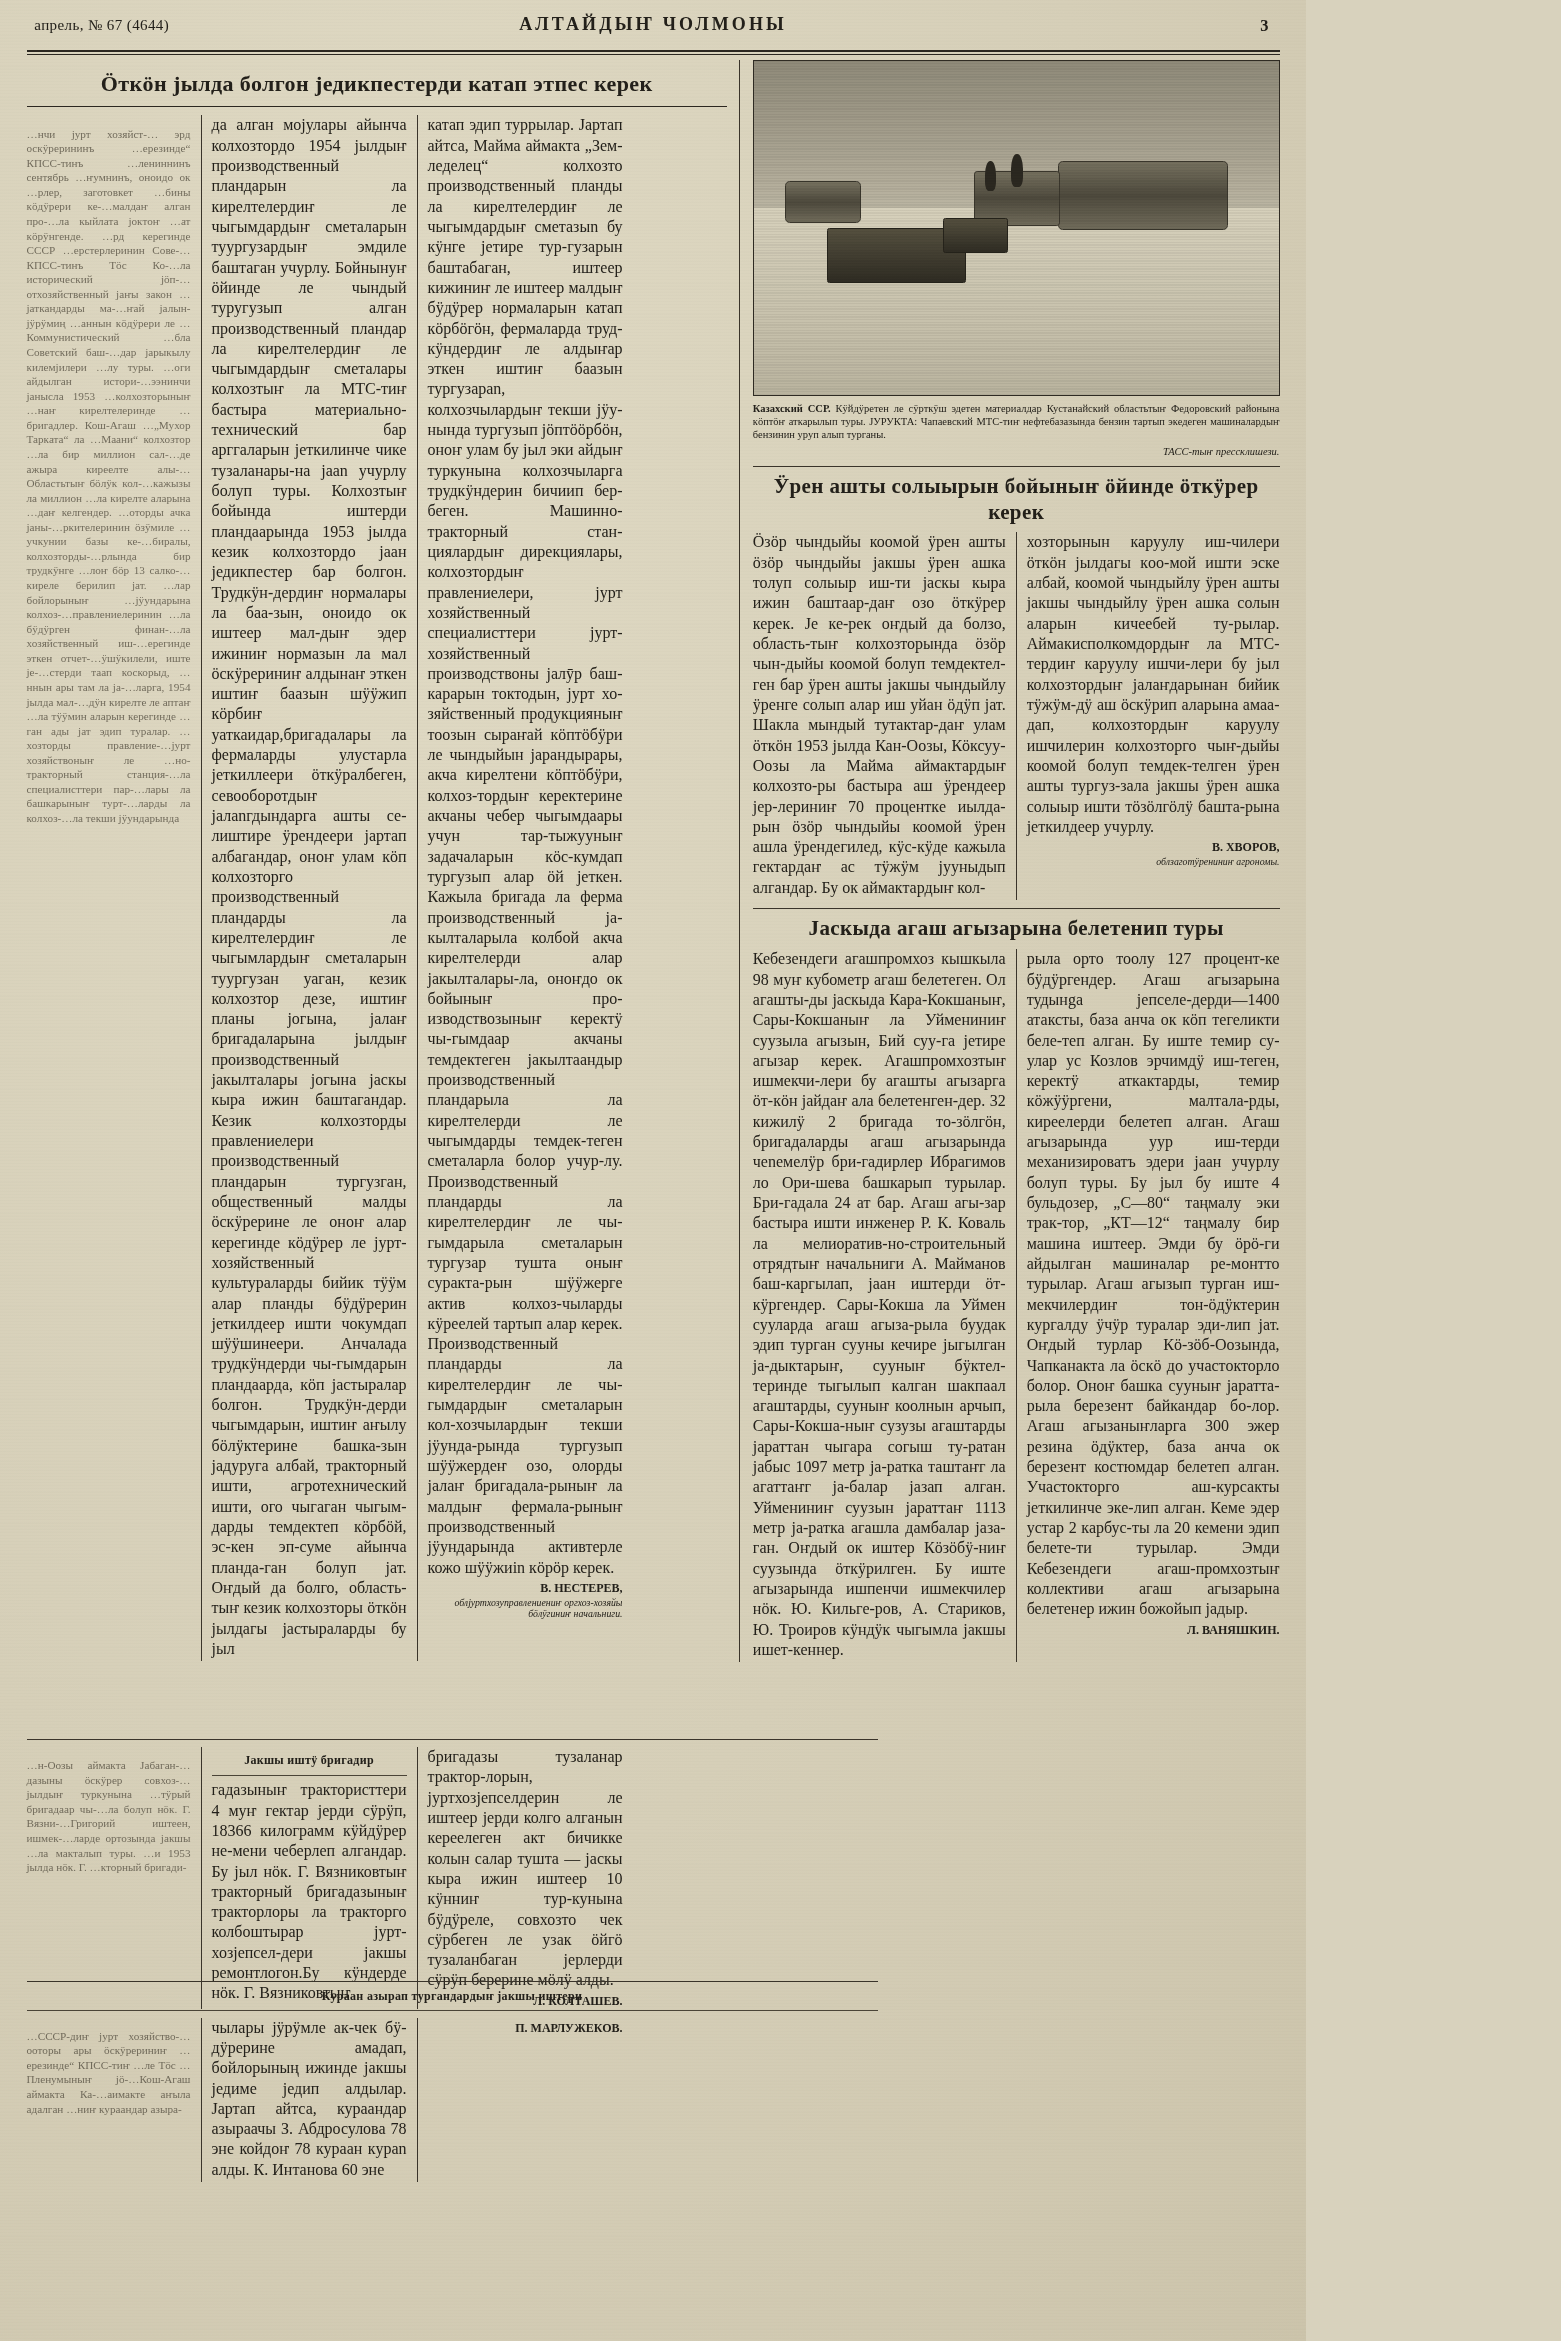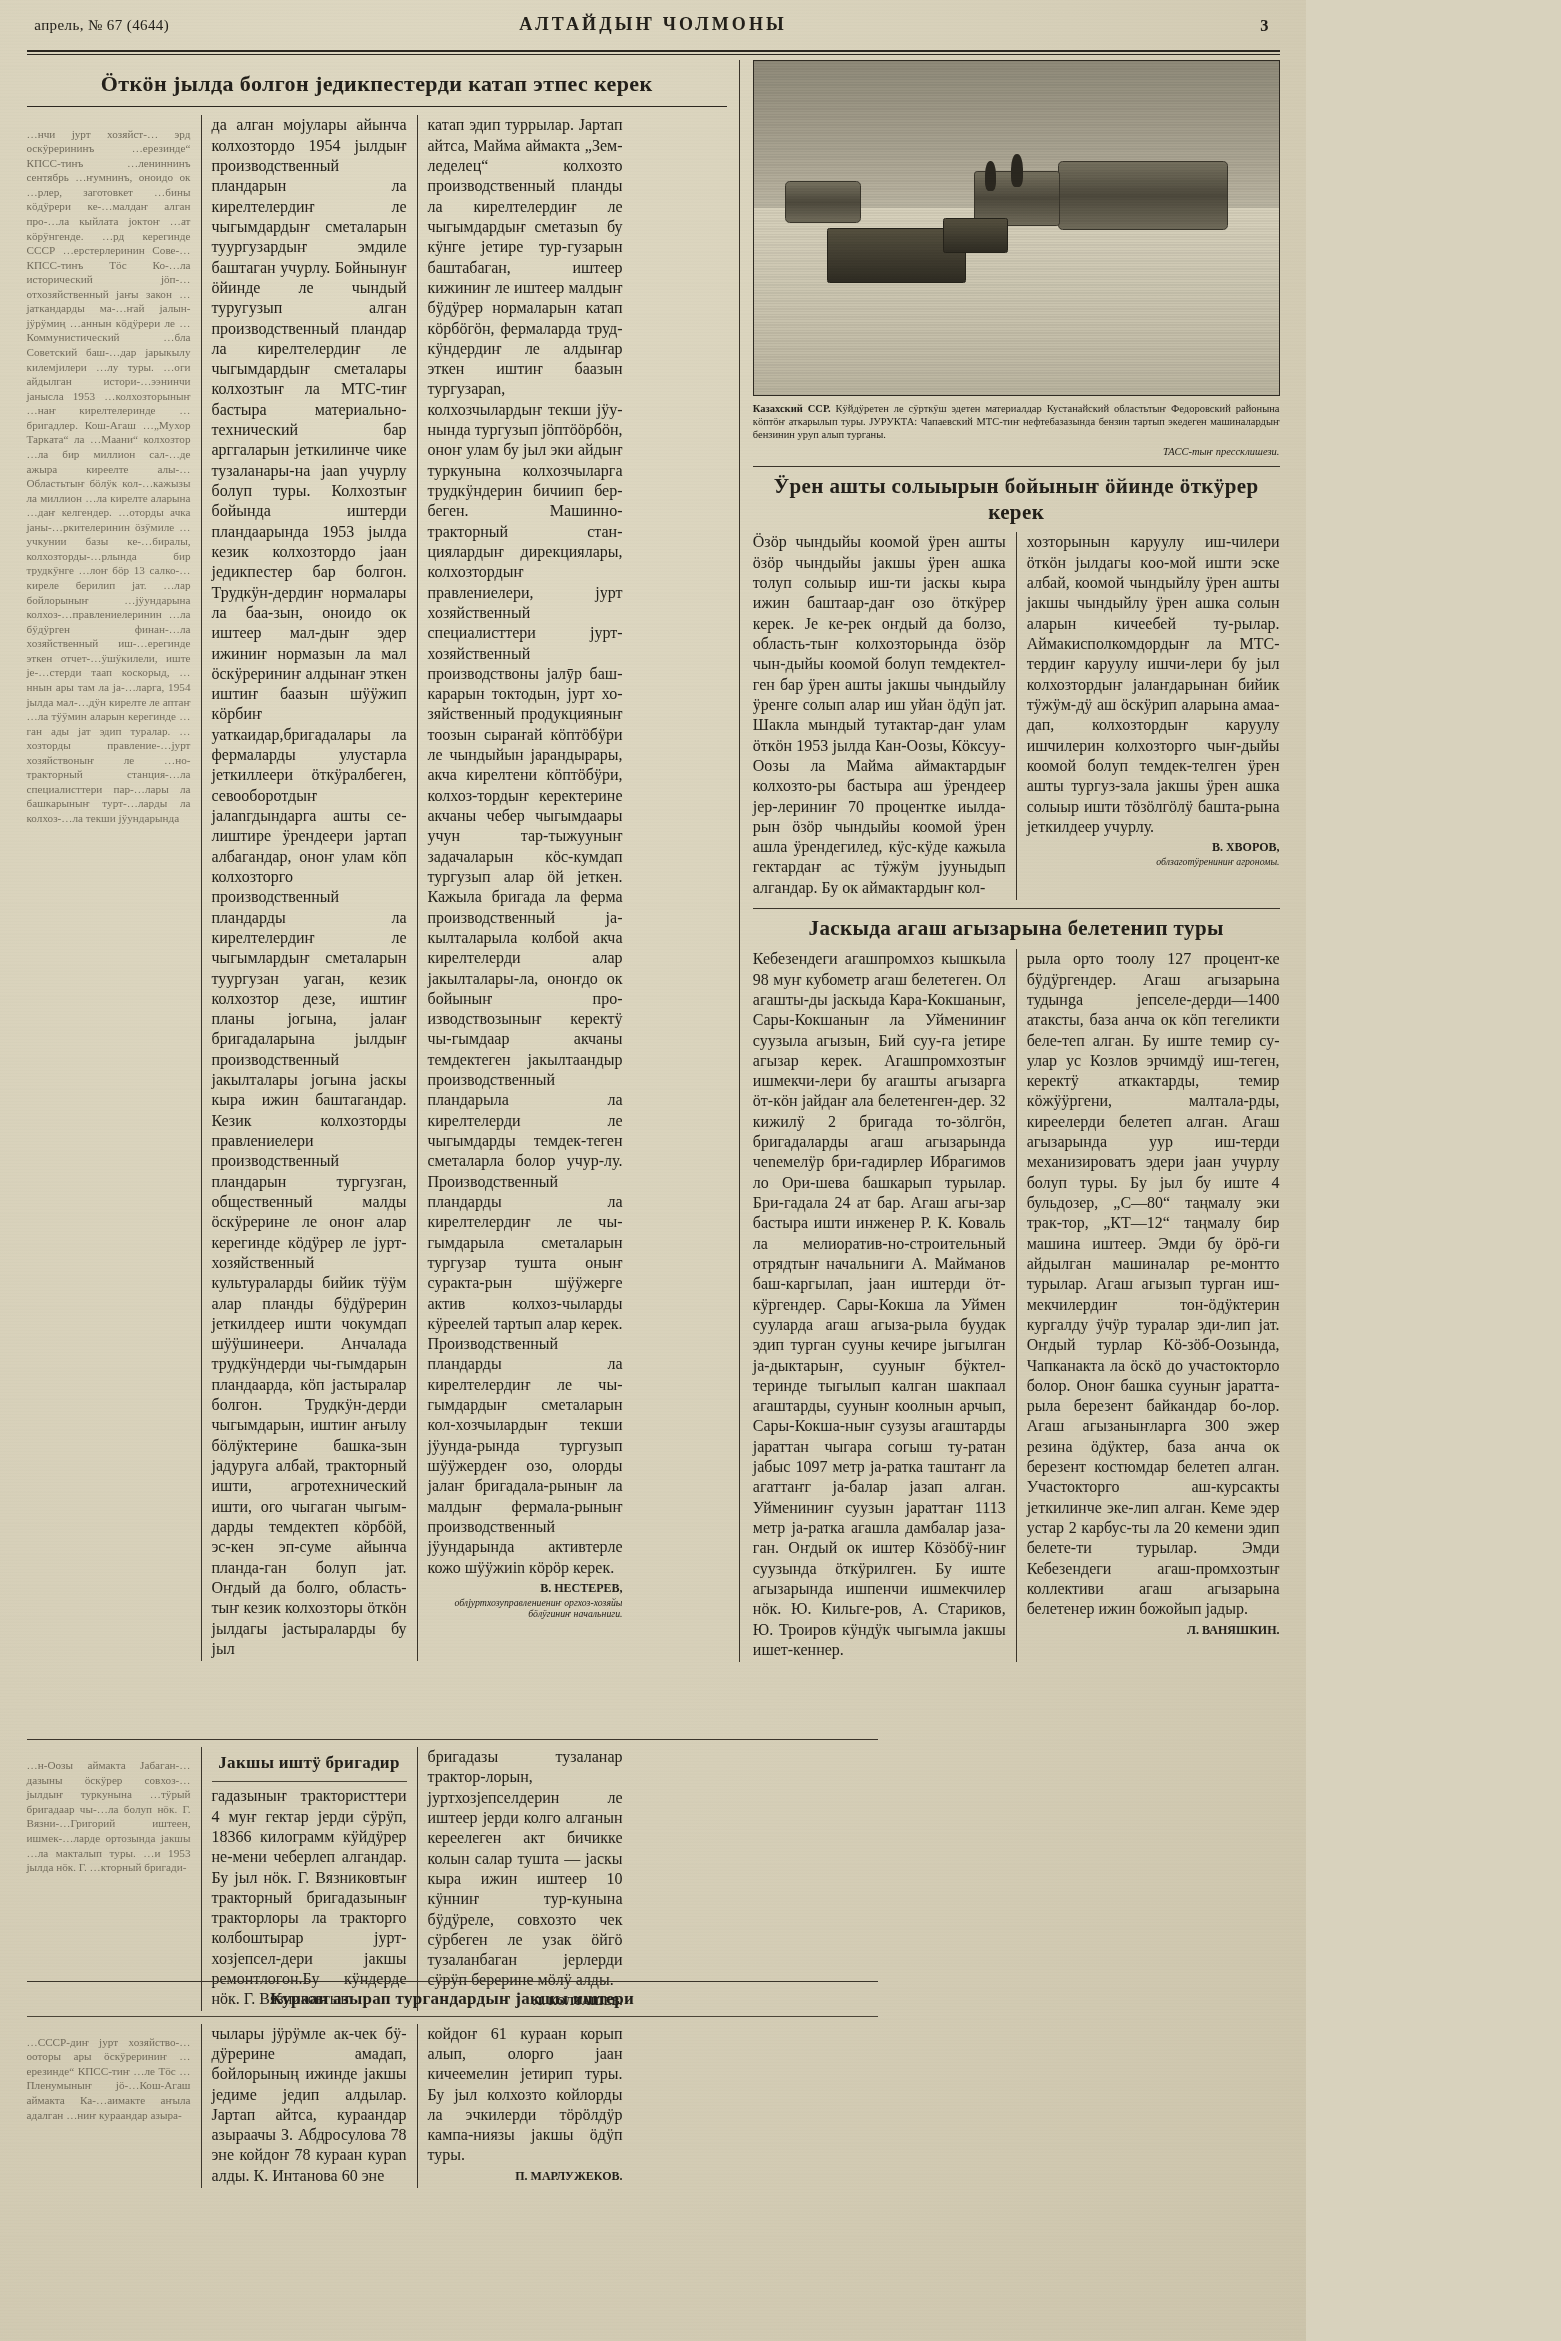--- a/index.html
+++ b/index.html
@@ -64,21 +64,21 @@
     margin:11px 0 9.4px 0;
     letter-spacing:0.4px;
   }
   h2.headline{
     font-size:21px;line-height:1.2;
     text-align:center;font-weight:bold;
     margin:7.8px 0 7.8px 0;
     letter-spacing:0.4px;
   }
   h3.headline{
-    font-size:17px;line-height:1.2;
+    font-size:12px;line-height:1.2;
     text-align:center;font-weight:bold;
     margin:6.2px 0 7px 0;
     letter-spacing:0.3px;
   }
   p.body{
     font-size:16px;
     line-height:1.27;
     text-align:justify;
     margin:0 0 1.6px 0;
     text-indent:15.6px;
@@ -276,20 +276,19 @@
     <div class="cols">
       <div class="col" style="flex:0 0 164px;">
         <p class="blur">…СССР-диҥ јурт хозяйство-…ооторы ары öскÿрериниҥ …ерезинде“ КПСС-тиҥ …ле Тöс …Пленумыныҥ јö-…Кош-Агаш аймакта Ка-…аимакте аҥыла адалган …ниҥ кураандар азыра-</p>
       </div>
       <div class="vline"></div>
       <div class="col" style="flex:0 0 195px;">
         <p class="body noind">чылары јÿрÿмле ак-чек бÿ-дÿрерине амадап, бойлорының ижинде јакшы једиме једип алдылар. Јартап айтса, кураандар азыраачы З. Абдросулова 78 эне койдоҥ 78 кураан кураn алды. К. Интанова 60 эне</p>
       </div>
       <div class="vline"></div>
       <div class="col" style="flex:0 0 195px;">
-        <p class="body noind">койдоҥ 61 кураан корып алып, олорго јаан кичеемелин јетирип туры. Бу јыл колхозто койлорды ла эчкилерди тöрöлдÿр кампа-ниязы јакшы öдÿп туры.</p>
         <div class="sig">П. МАРЛУЖЕКОВ.</div>
       </div>
     </div>
   </div>
 
 </div>
 
 
 </body></html>

